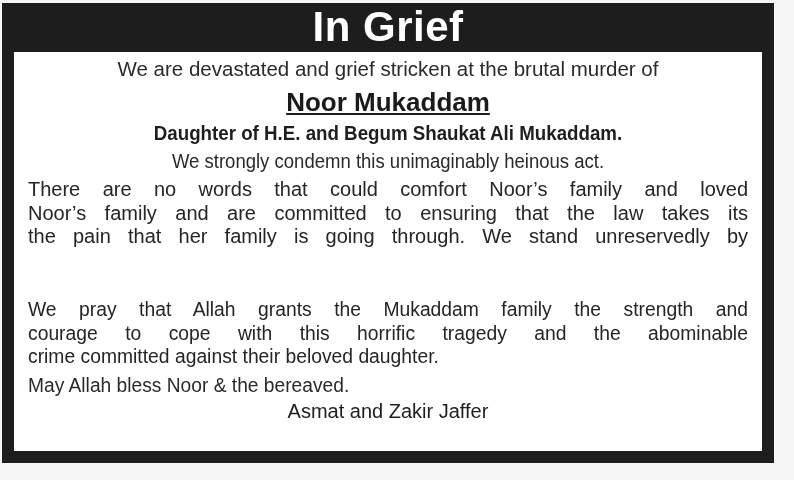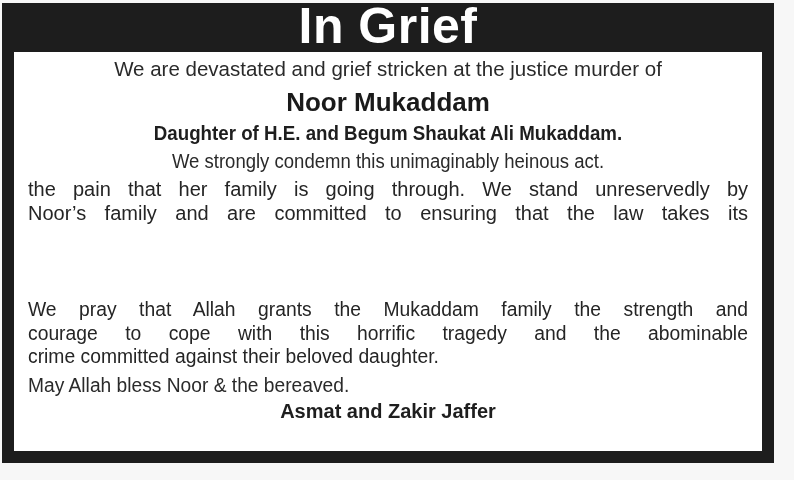--- a/index.html
+++ b/index.html
@@ -31,21 +31,21 @@
       width: 772px;
       height: 49px;
       display: flex;
       align-items: center;
       justify-content: center;
     }
     .title {
       color: #ffffff;
       font-family: "Liberation Sans", "DejaVu Sans", sans-serif;
       font-weight: bold;
-      font-size: 50px;
+      font-size: 42px;
       line-height: 49px;
       letter-spacing: 0.5px;
       margin-top: -2px;
     }
     .inner {
       position: absolute;
       left: 12px;
       top: 49px;
       width: 748px;
       height: 399px;
@@ -66,20 +66,21 @@
       color: #2a2a2a;
     }
     .name {
       position: absolute;
       left: 0; right: 0;
       top: 34px;
       font-size: 26px;
       font-weight: bold;
       line-height: 32px;
       color: #1a1a1a;
+      text-decoration: underline;
     }
     .daughter {
       position: absolute;
       left: 0; right: 0;
       top: 68px;
       font-size: 19.5px;
       font-weight: bold;
       line-height: 26px;
       color: #1e1e1e;
       transform: scaleX(0.96);
@@ -122,42 +123,43 @@
       color: #2a2a2a;
       white-space: nowrap;
       transform: scaleX(0.96);
       transform-origin: left top;
     }
     .signature {
       position: absolute;
       left: 0; right: 0;
       top: 346px;
       font-size: 20px;
-      font-weight: bold;
+      font-weight: normal;
       line-height: 26px;
       color: #1e1e1e;
     }
   </style>
 </head>
 <body>
 
 <div class="page">
   <div class="frame">
     <div class="header">
       <div class="title">In Grief</div>
     </div>
     <div class="inner">
-      <div class="intro line-center">We are devastated and grief stricken at the justice murder of</div>
+      <div class="intro line-center">We are devastated and grief stricken at the brutal murder of</div>
       <div class="name line-center">Noor Mukaddam</div>
       <div class="daughter line-center">Daughter of H.E. and Begum Shaukat Ali Mukaddam.</div>
       <div class="condemn line-center">We strongly condemn this unimaginably heinous act.</div>
 
       <div class="para para1">
+        <span class="ln">There are no words that could comfort Noor’s family and loved</span>
+        <span class="ln">Noor’s family and are committed to ensuring that the law takes its</span>
         <span class="ln">the pain that her family is going through. We stand unreservedly by</span>
-        <span class="ln">Noor’s family and are committed to ensuring that the law takes its</span>
       </div>
 
       <div class="para para2">
         <span class="ln">We pray that Allah grants the Mukaddam family the strength and</span>
         <span class="ln">courage to cope with this horrific tragedy and the abominable</span>
         <span class="ln last">crime committed against their beloved daughter.</span>
       </div>
 
       <div class="bless">May Allah bless Noor &amp; the bereaved.</div>
       <div class="signature line-center">Asmat and Zakir Jaffer</div>

